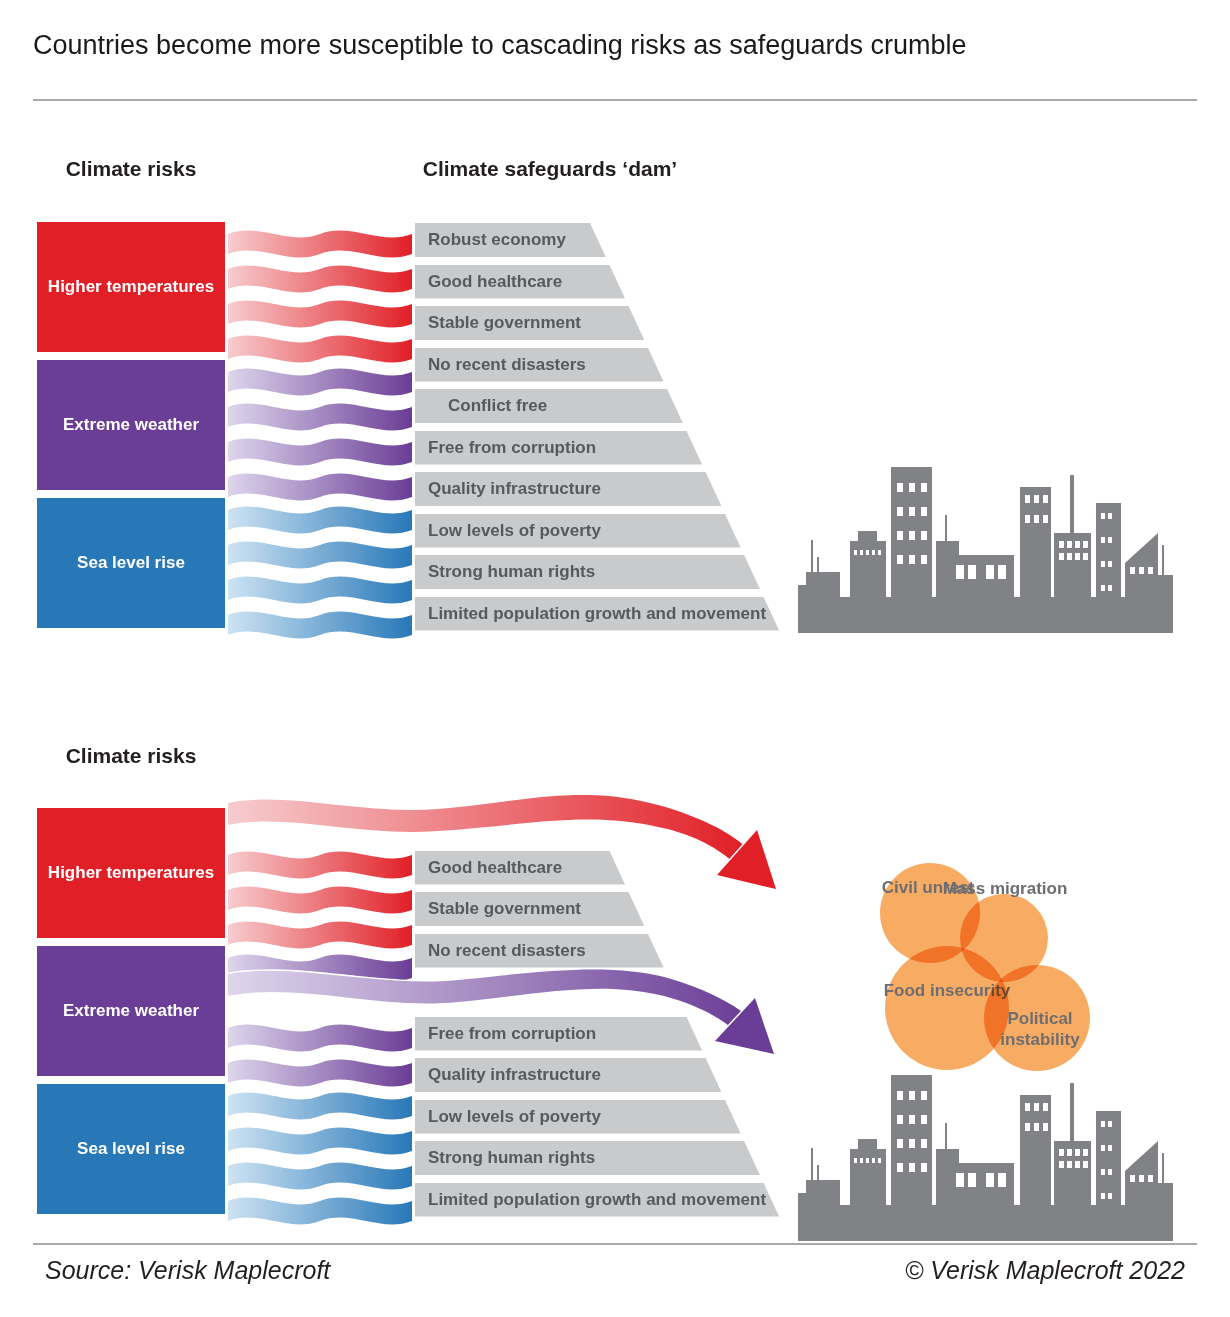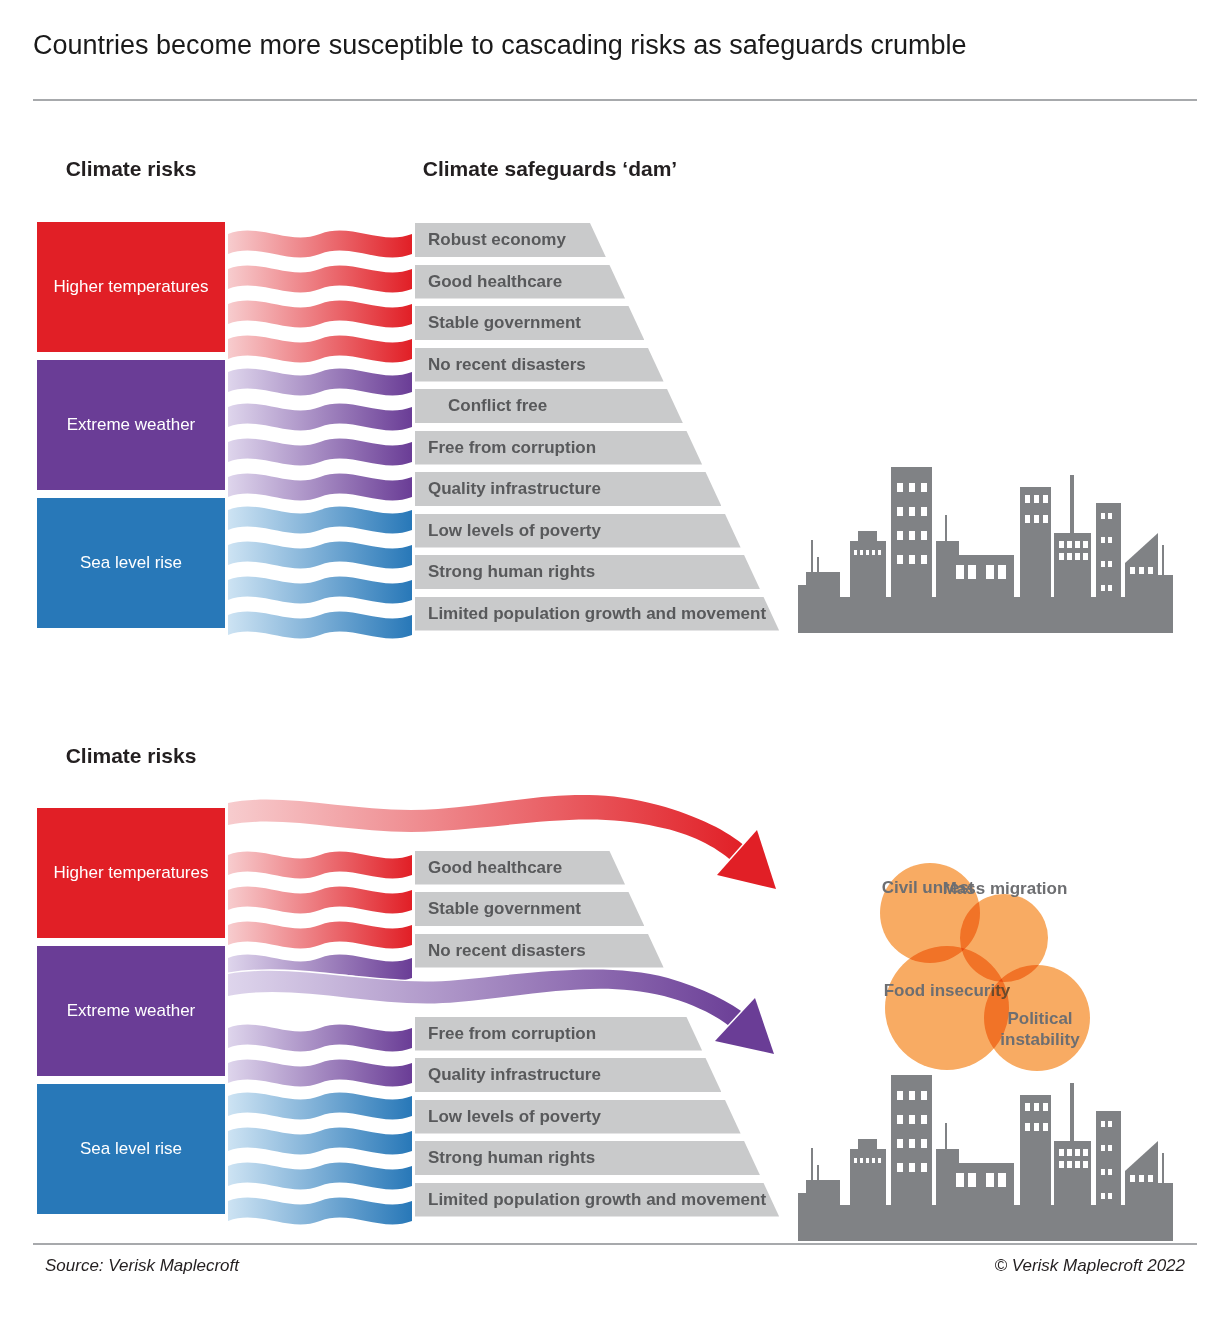--- a/index.html
+++ b/index.html
@@ -3,26 +3,26 @@
 <meta charset="utf-8">
 <style>
   html,body{margin:0;padding:0;background:#fff;}
   .canvas{position:relative;width:1230px;height:1317px;background:#fff;overflow:hidden;
           font-family:"Liberation Sans",sans-serif;}
   .abs{position:absolute;}
   .title{left:33px;top:30px;width:1160px;font-size:27px;font-weight:normal;color:#1a1a1a;}
   .rule{left:33px;width:1164px;height:2px;background:#a7a9ac;}
   .colhead{font-size:21px;font-weight:bold;color:#231f20;text-align:center;line-height:1.28;}
   .riskbox{left:37px;width:188px;height:130px;display:flex;align-items:center;justify-content:center;
-           color:#fff;font-size:17px;font-weight:normal;text-align:center;}
+           color:#fff;font-size:17px;font-weight:bold;text-align:center;}
   .bar{background:#c9cacb;height:34px;line-height:34px;padding-left:13px;box-sizing:border-box;
        font-size:17px;font-weight:bold;color:#58595b;white-space:nowrap;position:absolute;left:415px;}
   .impact-circle{position:absolute;border-radius:50%;mix-blend-mode:multiply;}
   .impact-label{position:absolute;font-size:17px;font-weight:bold;color:#6d6e71;text-align:center;line-height:1.25;}
-  .footer-text{font-size:17px;font-style:italic;color:#231f20;top:1256px;}
+  .footer-text{font-size:25px;font-style:italic;color:#231f20;top:1256px;}
   svg{display:block;}
 </style>
 </head>
 <body>
 
 <div class="canvas">
 
   <svg width="0" height="0" style="position:absolute">
     <defs>
       <linearGradient id="gradRed" x1="0" y1="0" x2="1" y2="0">

